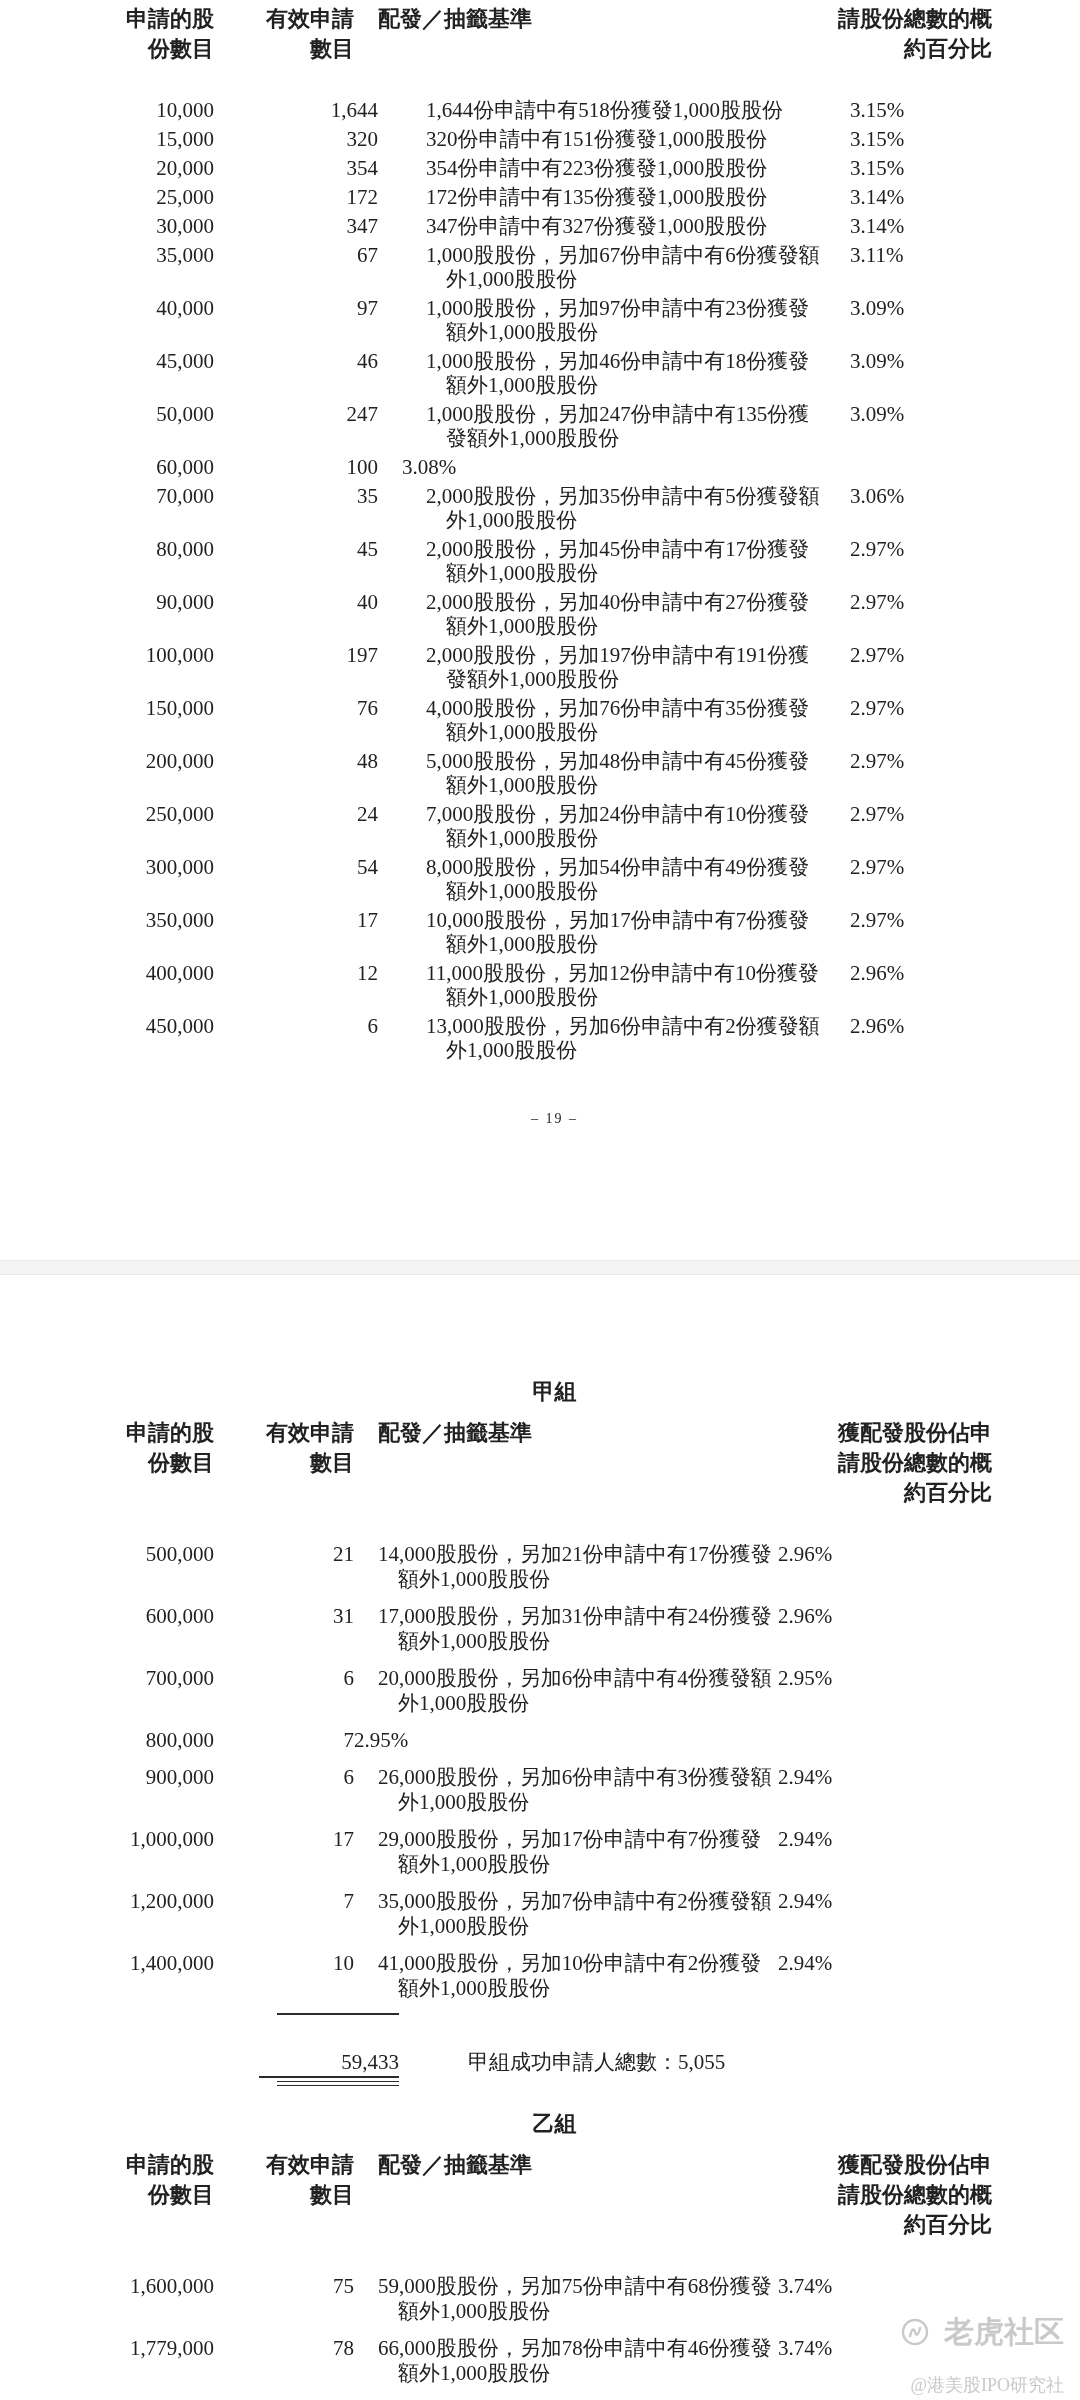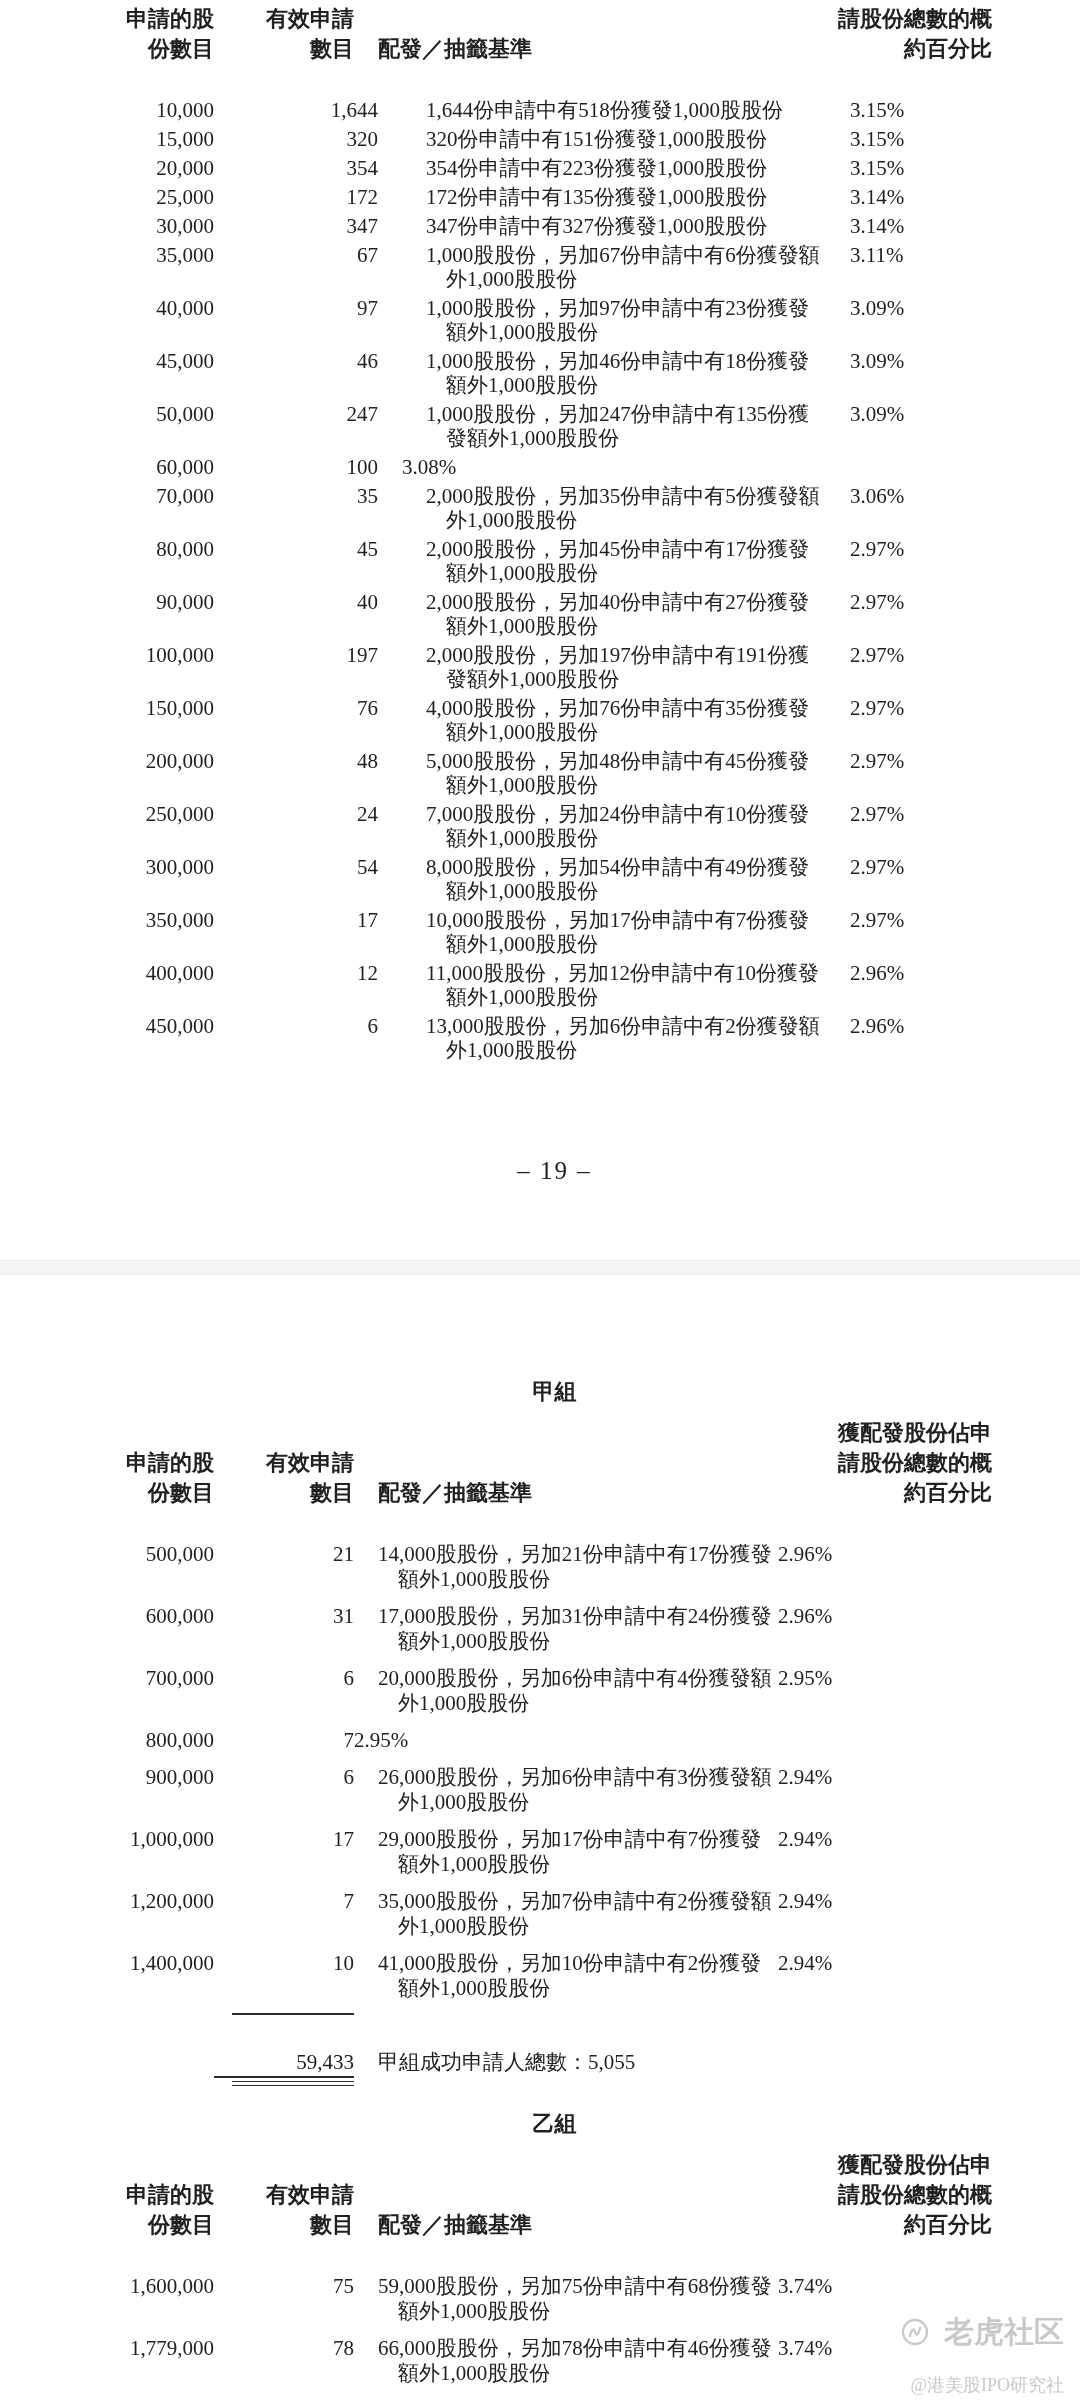--- a/index.html
+++ b/index.html
@@ -14,56 +14,56 @@
   .content { position:relative; margin:0 auto; width:875px; margin-left:117px; }
 
   
   .thead {
     display:grid;
     grid-template-columns:97px 140px 424px 1fr;
     font-weight:bold;
     font-size:22px;
     line-height:30px;
   }
-  .thead .hcell { display:flex; flex-direction:column; justify-content:flex-end; }
+  .thead .hcell { display:flex; flex-direction:column; }
   .h-applied { text-align:right; }
   .h-valid   { text-align:right; }
   .h-basis   { padding-left:24px; text-align:left; }
   .h-pct     { text-align:right; }
 
   .trow {
     display:grid;
     grid-template-columns:97px 140px 424px 1fr;
     font-size:21px;
     align-items:start;
   }
   .p1 .trow { line-height:24px; margin-bottom:5px;gap:24px; }
   .p2 .trow { line-height:25px; margin-bottom:12px; }
   .cell-applied { text-align:right; }
   .cell-valid   { text-align:right;margin-left:8px; }
   .cell-basis   { padding-left:44px; text-indent:-20px; }
   .cell-pct     { text-align:left; }
 
   
-  .page-number { text-align:center; font-size:25px; margin-top:95px; letter-spacing:2px; }
+  .page-number { text-align:center; font-size:14px; margin-top:49px; letter-spacing:2px; }
   .separator {
     position:absolute; left:0; top:1260px; width:1080px; height:13px;
     background:#f4f4f4; border-top:1px solid #eaeaea; border-bottom:1px solid #eaeaea;
   }
 
   
   .page2 { position:absolute; left:0; top:1273px; width:1080px; }
   .group-heading { text-align:center; font-weight:bold; font-size:22px; line-height:28px; }
   .gh-a { padding-top:105px; }
   .gh-b { padding-top:24px; }
   .p2 .thead { margin-top:12px; margin-bottom:34px; }
   .p1 .thead { padding-top:4px; margin-bottom:34px; }
 
   .sum-rule-row, .total-row, .dbl-rule-row {
-    display:grid; grid-template-columns:97px 140px 424px 1fr;
+    display:grid; grid-template-columns:97px 140px 424px 1fr;gap:45px;
   }
   .rule-single {
     grid-column:2; width:122px; margin-left:auto;
     border-bottom:2px solid #2a2a2a; height:0;
   }
   .sum-rule-row { margin-top:4px; }
   .total-row { margin-top:34px; font-size:21px; line-height:26px; }
   .total-amount { text-align:right; border-bottom:2px solid #2a2a2a; padding-bottom:1px; }
   .total-label { padding-left:24px; }
   .rule-double {

